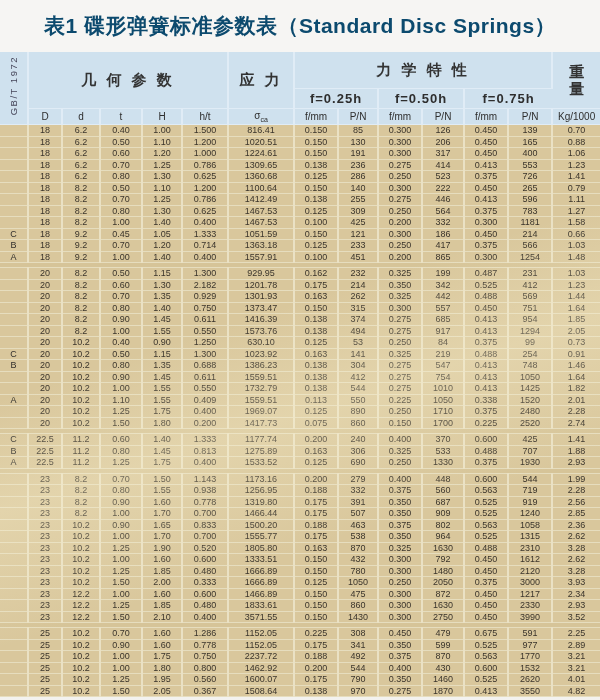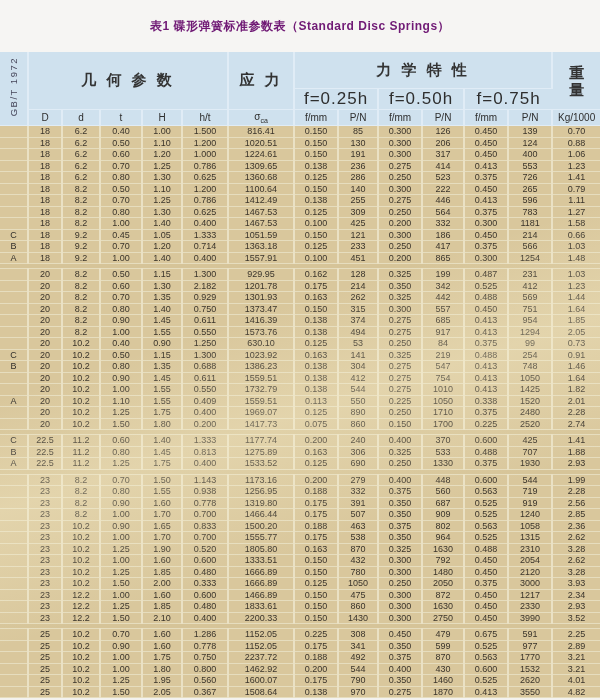--- a/index.html
+++ b/index.html
@@ -1,25 +1,25 @@
 <!DOCTYPE html>
 <html><head>
 <meta charset="utf-8">
 <style>
   html,body{margin:0;padding:0;}
   body{width:600px;height:700px;background:#f3f2ef;font-family:"Liberation Sans","DejaVu Sans",sans-serif;}
   .page{position:relative;width:600px;height:700px;overflow:hidden;background:#f3f2ef;}
   .title-band{height:52px;display:flex;align-items:center;justify-content:center;background:#f6f5f3;}
-  .title-band h1{margin:0;font-size:12px;font-weight:bold;color:#701a75;letter-spacing:0.5px;}
+  .title-band h1{margin:0;font-size:21px;font-weight:bold;color:#0c4a6e;letter-spacing:0.5px;}
   table.spring-table{width:600px;table-layout:fixed;border-collapse:collapse;}
   
   thead th{background:#cfe1ee;border-right:2px solid #e0ecf6;border-bottom:1px solid #e0ecf6;
            font-weight:bold;color:#333;padding:0;vertical-align:middle;}
   thead tr.h1 th{height:36px;}
-  thead tr.h2 th{height:19px;font-size:17px;font-weight:normal;letter-spacing:1px;color:#2e2e2e;}
+  thead tr.h2 th{height:19px;font-size:13px;font-weight:bold;letter-spacing:1px;color:#2e2e2e;}
   thead tr.h3 th{height:15px;font-size:10px;font-weight:normal;color:#2e2e2e;}
   th.big{font-size:15px;letter-spacing:3px;}
   th.gbt{width:28px;}
   .vtext{display:inline-block;writing-mode:vertical-rl;transform:rotate(180deg);
          font-size:9.5px;font-weight:normal;letter-spacing:1.5px;color:#46465a;line-height:1;}
   th.weight div{line-height:17px;font-size:15px;letter-spacing:0;}
   th sub{font-size:7px;}
   
   tbody td{background:#d9c79c;border-right:2px solid #eae1c4;border-bottom:1px solid #e6ddbe;
            text-align:center;font-size:9px;line-height:10.5px;color:#3a342b;padding:0;
@@ -114,21 +114,21 @@
           <td>6.2</td>
           <td>0.50</td>
           <td>1.10</td>
           <td>1.200</td>
           <td>1020.51</td>
           <td>0.150</td>
           <td>130</td>
           <td>0.300</td>
           <td>206</td>
           <td>0.450</td>
-          <td>124</td>
+          <td>165</td>
           <td>0.88</td>
         </tr>
         <tr>
           <td></td>
           <td>18</td>
           <td>6.2</td>
           <td>0.60</td>
           <td>1.20</td>
           <td>1.000</td>
           <td>1224.61</td>
@@ -289,21 +289,21 @@
         </tr>
         <tr>
           <td></td>
           <td>20</td>
           <td>8.2</td>
           <td>0.50</td>
           <td>1.15</td>
           <td>1.300</td>
           <td>929.95</td>
           <td>0.162</td>
-          <td>128</td>
+          <td>232</td>
           <td>0.325</td>
           <td>199</td>
           <td>0.487</td>
           <td>231</td>
           <td>1.03</td>
         </tr>
         <tr>
           <td></td>
           <td>20</td>
           <td>8.2</td>
@@ -683,21 +683,21 @@
           <td>10.2</td>
           <td>1.00</td>
           <td>1.60</td>
           <td>0.600</td>
           <td>1333.51</td>
           <td>0.150</td>
           <td>432</td>
           <td>0.300</td>
           <td>792</td>
           <td>0.450</td>
-          <td>2054</td>
+          <td>1612</td>
           <td>2.62</td>
         </tr>
         <tr>
           <td></td>
           <td>23</td>
           <td>10.2</td>
           <td>1.25</td>
           <td>1.85</td>
           <td>0.480</td>
           <td>1666.89</td>
@@ -757,21 +757,21 @@
           <td>2330</td>
           <td>2.93</td>
         </tr>
         <tr>
           <td></td>
           <td>23</td>
           <td>12.2</td>
           <td>1.50</td>
           <td>2.10</td>
           <td>0.400</td>
-          <td>2200.33</td>
+          <td>3571.55</td>
           <td>0.150</td>
           <td>1430</td>
           <td>0.300</td>
           <td>2750</td>
           <td>0.450</td>
           <td>3990</td>
           <td>3.52</td>
         </tr>
         <tr class="gap">
           <td colspan="14"></td>

